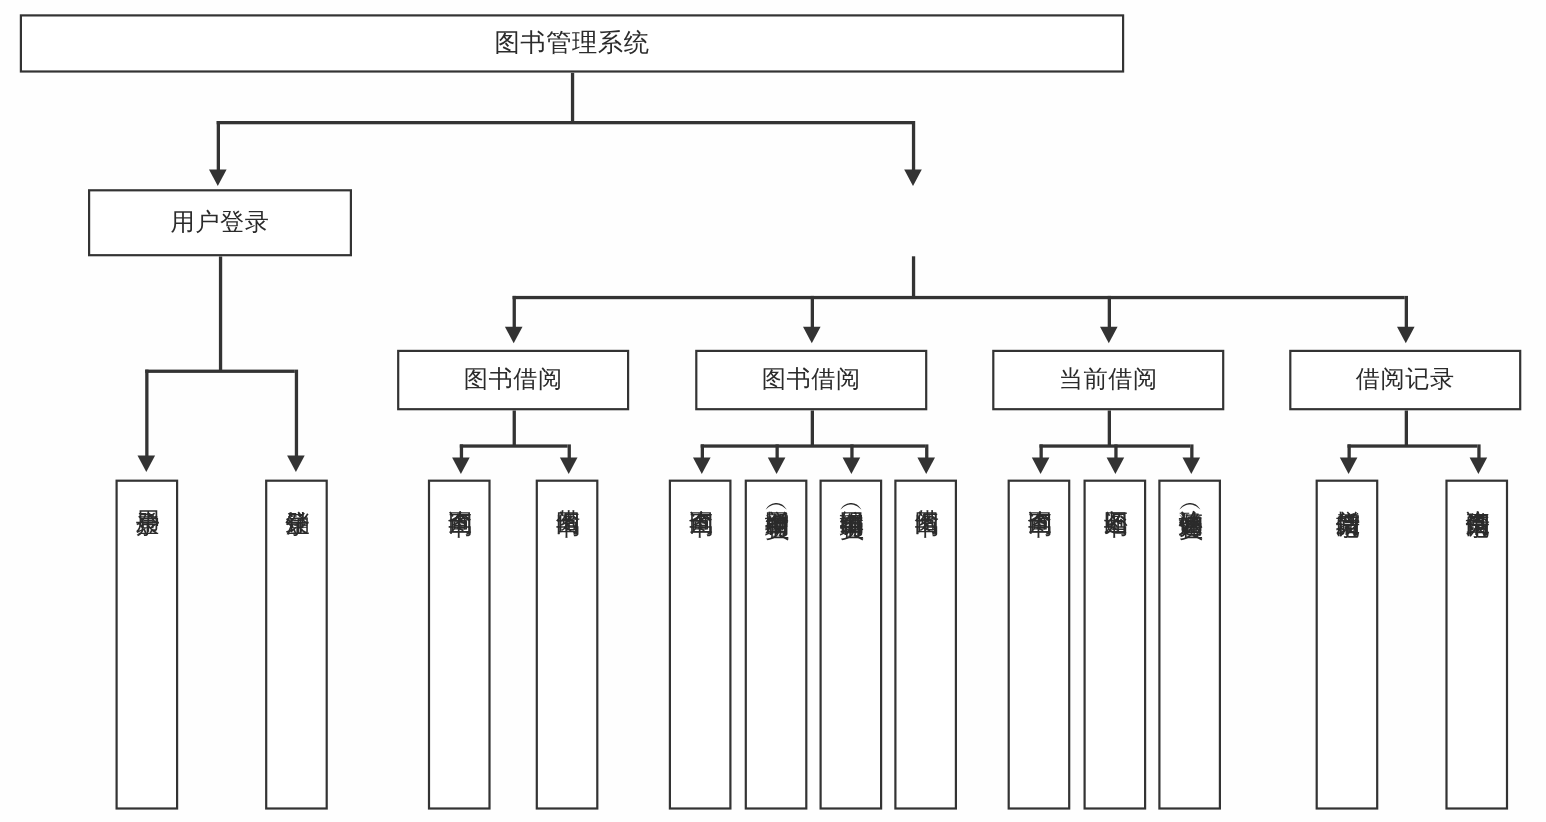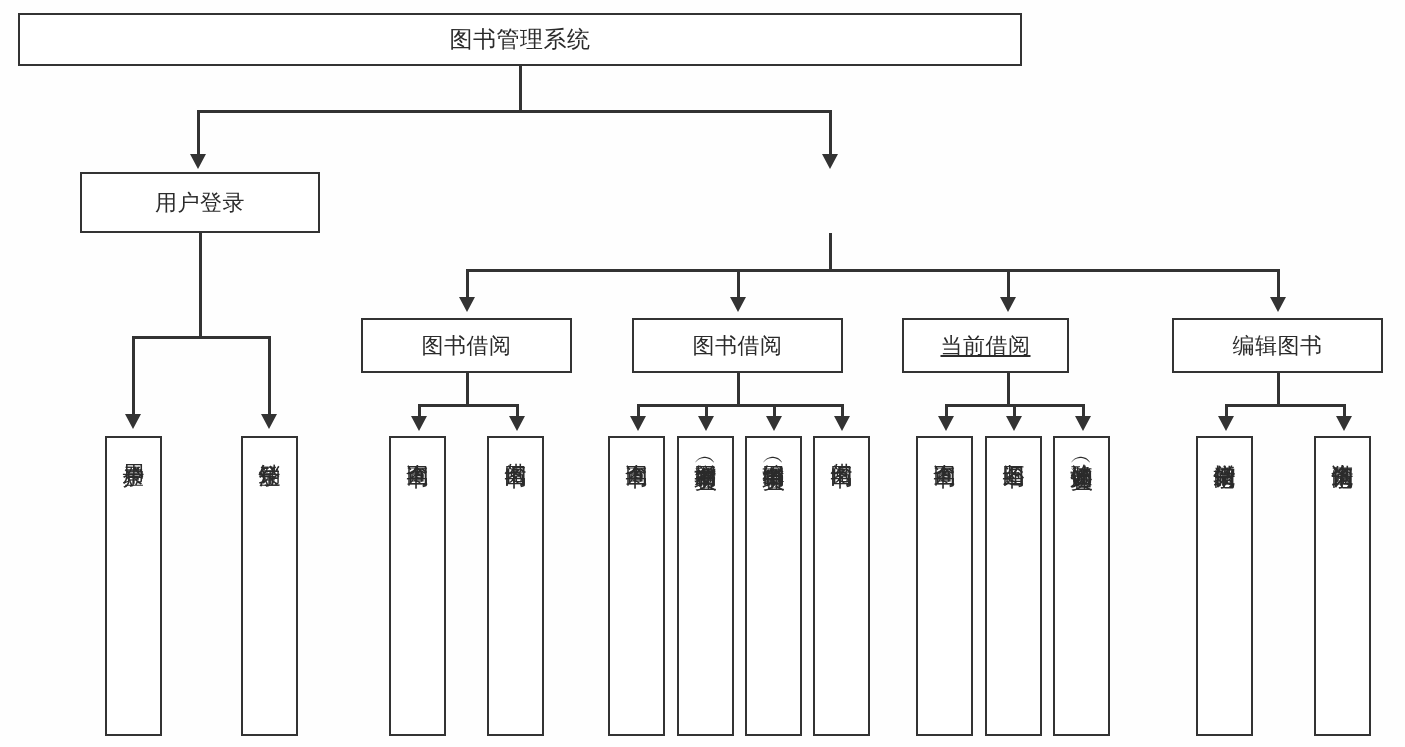--- a/index.html
+++ b/index.html
@@ -134,26 +134,26 @@
   <div class="arrow" style="left:1270px; top:297px;"></div>
 
   <div class="node horiz" style="left:361px; top:318px; width:211px; height:55px;">
     <span class="node-label">图书借阅</span>
   </div>
 
   <div class="node horiz" style="left:632px; top:318px; width:211px; height:55px;">
     <span class="node-label">图书借阅</span>
   </div>
 
-  <div class="node horiz" style="left:902px; top:318px; width:167px; height:55px;text-decoration:underline;">
+  <div class="node horiz" style="left:902px; top:318px; width:211px; height:55px;">
     <span class="node-label">当前借阅</span>
   </div>
 
   <div class="node horiz" style="left:1172px; top:318px; width:211px; height:55px;">
-    <span class="node-label">编辑图书</span>
+    <span class="node-label">借阅记录</span>
   </div>
 
   <div class="vline" style="left:466px; top:373px; height:33px;"></div>
   <div class="hline" style="left:418px; top:404px; width:98px;"></div>
   <div class="vline" style="left:418px; top:404px; height:14px;"></div>
   <div class="arrow" style="left:411px; top:416px;"></div>
   <div class="vline" style="left:516px; top:404px; height:14px;"></div>
   <div class="arrow" style="left:509px; top:416px;"></div>
 
   <div class="vline" style="left:737px; top:373px; height:33px;"></div>

